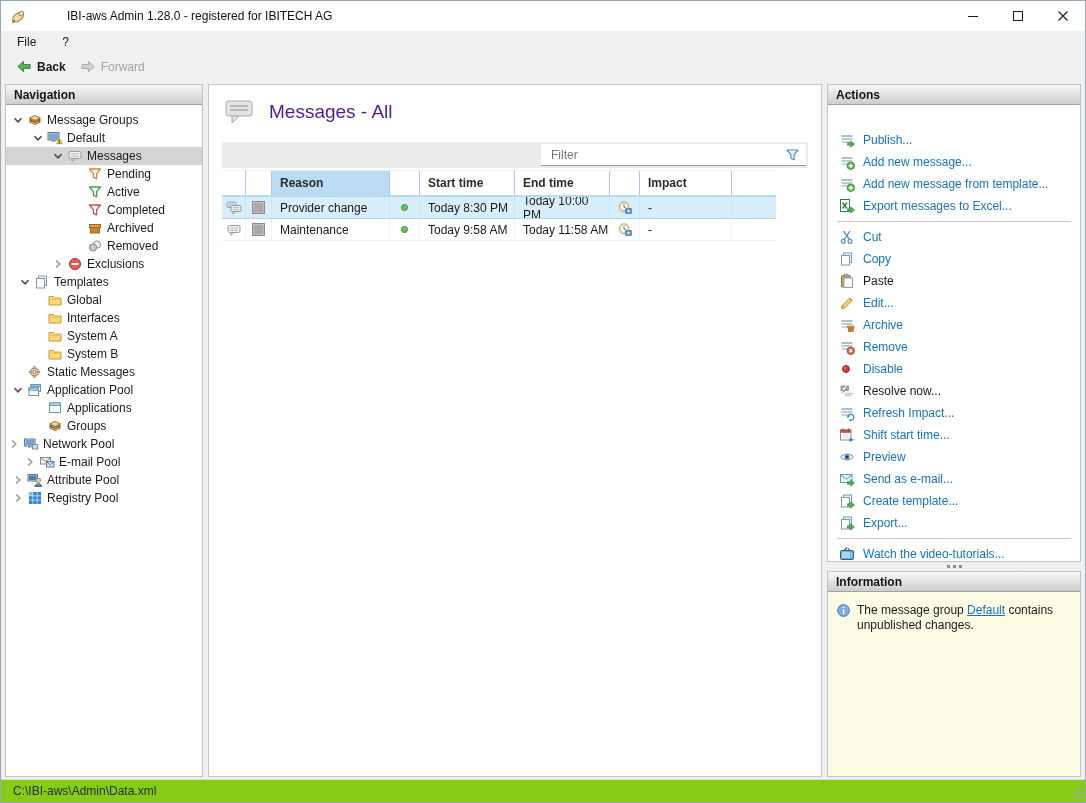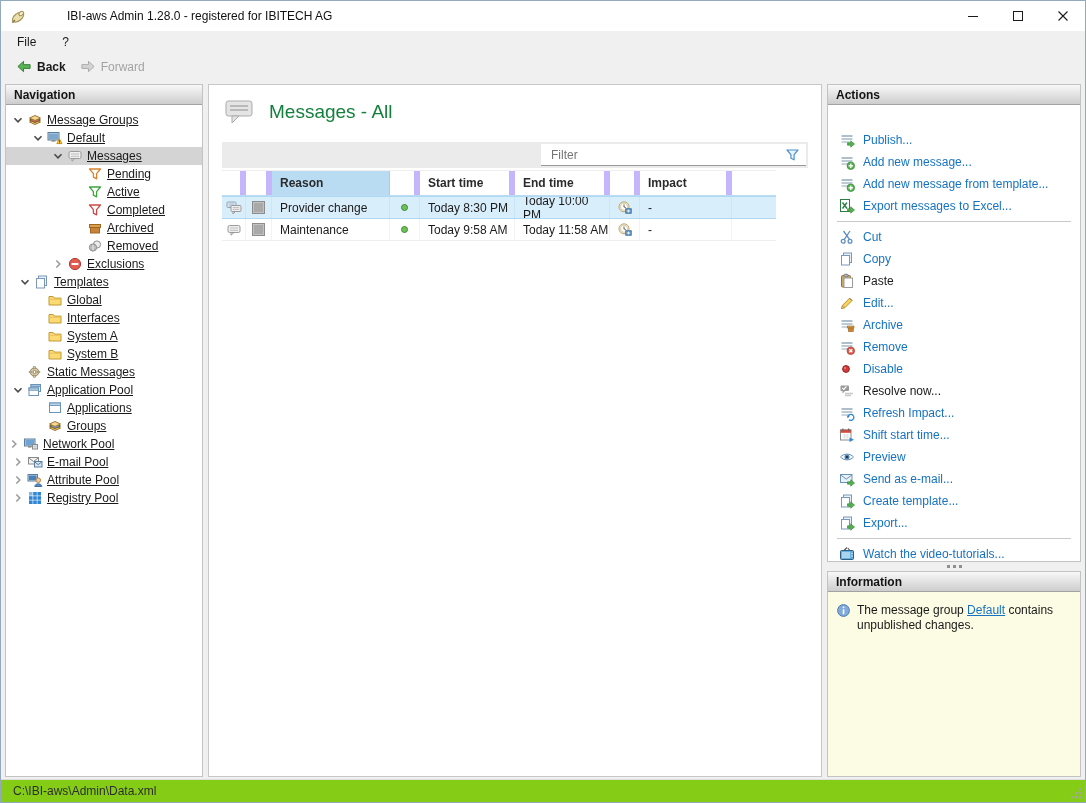--- a/index.html
+++ b/index.html
@@ -32,39 +32,39 @@
                   padding-left:8px; font-weight:700; color:#141414; }
 
   
   .nav-panel { width:198px; flex:none; background:#FFFFFF; border:1px solid #C3C3C3;
                display:flex; flex-direction:column; }
   .tree { padding-top:6px; flex:1; overflow:hidden; }
   .tree-item { height:18px; display:flex; align-items:center; white-space:nowrap; }
   .tree-item.selected { background:#D4D4D4; }
   .chev-slot { width:16px; flex:none; display:flex; align-items:center; justify-content:center; }
   .icon-slot { width:18px; height:16px; flex:none; display:flex; align-items:center; justify-content:center; }
-  .tree-label { padding-left:3px;text-decoration:underline; }
+  .tree-label { padding-left:3px; }
 
   
   .main-panel { flex:1; background:#FFFFFF; border:1px solid #C7C7C7;
                 display:flex; flex-direction:column; min-width:0; }
   .main-titlebox { display:flex; align-items:center; padding:13px 16px 10px 14px; flex:none; }
-  .main-title { font-size:19px; color:#15803d; margin-left:14px; font-weight:400; }
+  .main-title { font-size:19px; color:#4c1d95; margin-left:14px; font-weight:400; }
   .main-content { padding:6px 13px 0 13px; }
   .filter-bar { height:26px; background:#EBEBEB; display:flex; align-items:center;
                 justify-content:flex-end; padding-right:2px; }
   .filter-wrap { width:265px; height:22px; background:#FFFFFF; border-bottom:1px solid #9A9A9A;
                  display:flex; align-items:center; position:relative; }
   .filter-wrap input { border:none; outline:none; flex:1; height:20px; padding-left:10px;
                        font-family:"Liberation Sans",sans-serif; font-size:12px; color:#444; background:transparent; }
   .filter-funnel { width:18px; height:16px; margin-right:4px; flex:none; }
 
   .msg-table { width:554px; margin-top:2px; }
   .t-head { display:flex; height:26px; border-top:1px solid #EFEFEF; border-bottom:1px solid #BBDCF2; }
-  .t-hcell { display:flex; align-items:center; padding-left:8px; border-right:6px solid #c4b5fd;
+  .t-hcell { display:flex; align-items:center; padding-left:8px; border-right:1px solid #c4b5fd;
              font-weight:700; color:#2B2B2B; overflow:hidden; }
   .t-hcell.hl { background:#B9DCF3; border-right:1px solid #A5CDE9; }
   .t-row { display:flex; height:22px; align-items:stretch; border-bottom:1px solid #EFEFEF; }
   .t-row.selected { background:#D9EEFB; border-top:1px solid #AFD9F2; border-bottom:1px solid #AFD9F2; height:23px; }
   .t-cell { display:flex; align-items:center; padding-left:8px; overflow:hidden; border-right:1px solid #F3F3F3; }
   .t-row.selected .t-cell { border-right:1px solid #CBE6F8; }
   .t-cell.center { justify-content:center; padding-left:0; }
   .color-square { width:13px; height:13px; background:#A9A9A9; border:1px solid #8C8C8C; box-shadow:inset 0 0 0 1px #C2C2C2; }
   .status-dot { width:7px; height:7px; border-radius:50%; background:#6CC257; border:1px solid #3F8A33; }
 
@@ -382,21 +382,21 @@
               <svg width="16" height="16" viewBox="0 0 16 16">
                 <rect x="1.5" y="3" width="10.5" height="7" fill="#C3D8EA" stroke="#5B7E9E"></rect>
                 <rect x="2.5" y="4" width="8.5" height="5" fill="#6FA3D2"></rect>
                 <rect x="5" y="10" width="3.5" height="1.6" fill="#8A8A8A"></rect>
                 <rect x="9.5" y="8.5" width="5" height="4.5" fill="#E8E8E8" stroke="#8A8A8A"></rect>
                 <rect x="10.5" y="9.5" width="3" height="2" fill="#B8CFE4"></rect>
               </svg>
             </span>
             <span class="tree-label">Network Pool</span>
           </div>
-          <div class="tree-item" style="padding-left: 4px; text-align: right;">
+          <div class="tree-item" style="padding-left: 16px; text-align: right;">
             <span class="chev-slot">
               <svg width="16" height="16" viewBox="0 0 16 16">
                 <path d="M6.3 4.5 L9.8 8 L6.3 11.5" fill="none" stroke="#9C9C9C" stroke-width="1.6"></path>
               </svg>
             </span>
             <span class="icon-slot">
               <svg width="16" height="16" viewBox="0 0 16 16">
                 <rect x="1.5" y="3.5" width="10" height="6.5" fill="#F3F3F3" stroke="#8A8A8A"></rect>
                 <path d="M1.5 3.8 L6.5 7.5 L11.5 3.8" fill="none" stroke="#8A8A8A"></path>
                 <rect x="7.5" y="7.5" width="7.5" height="5.5" fill="#D9E8F7" stroke="#5B7E9E"></rect>

